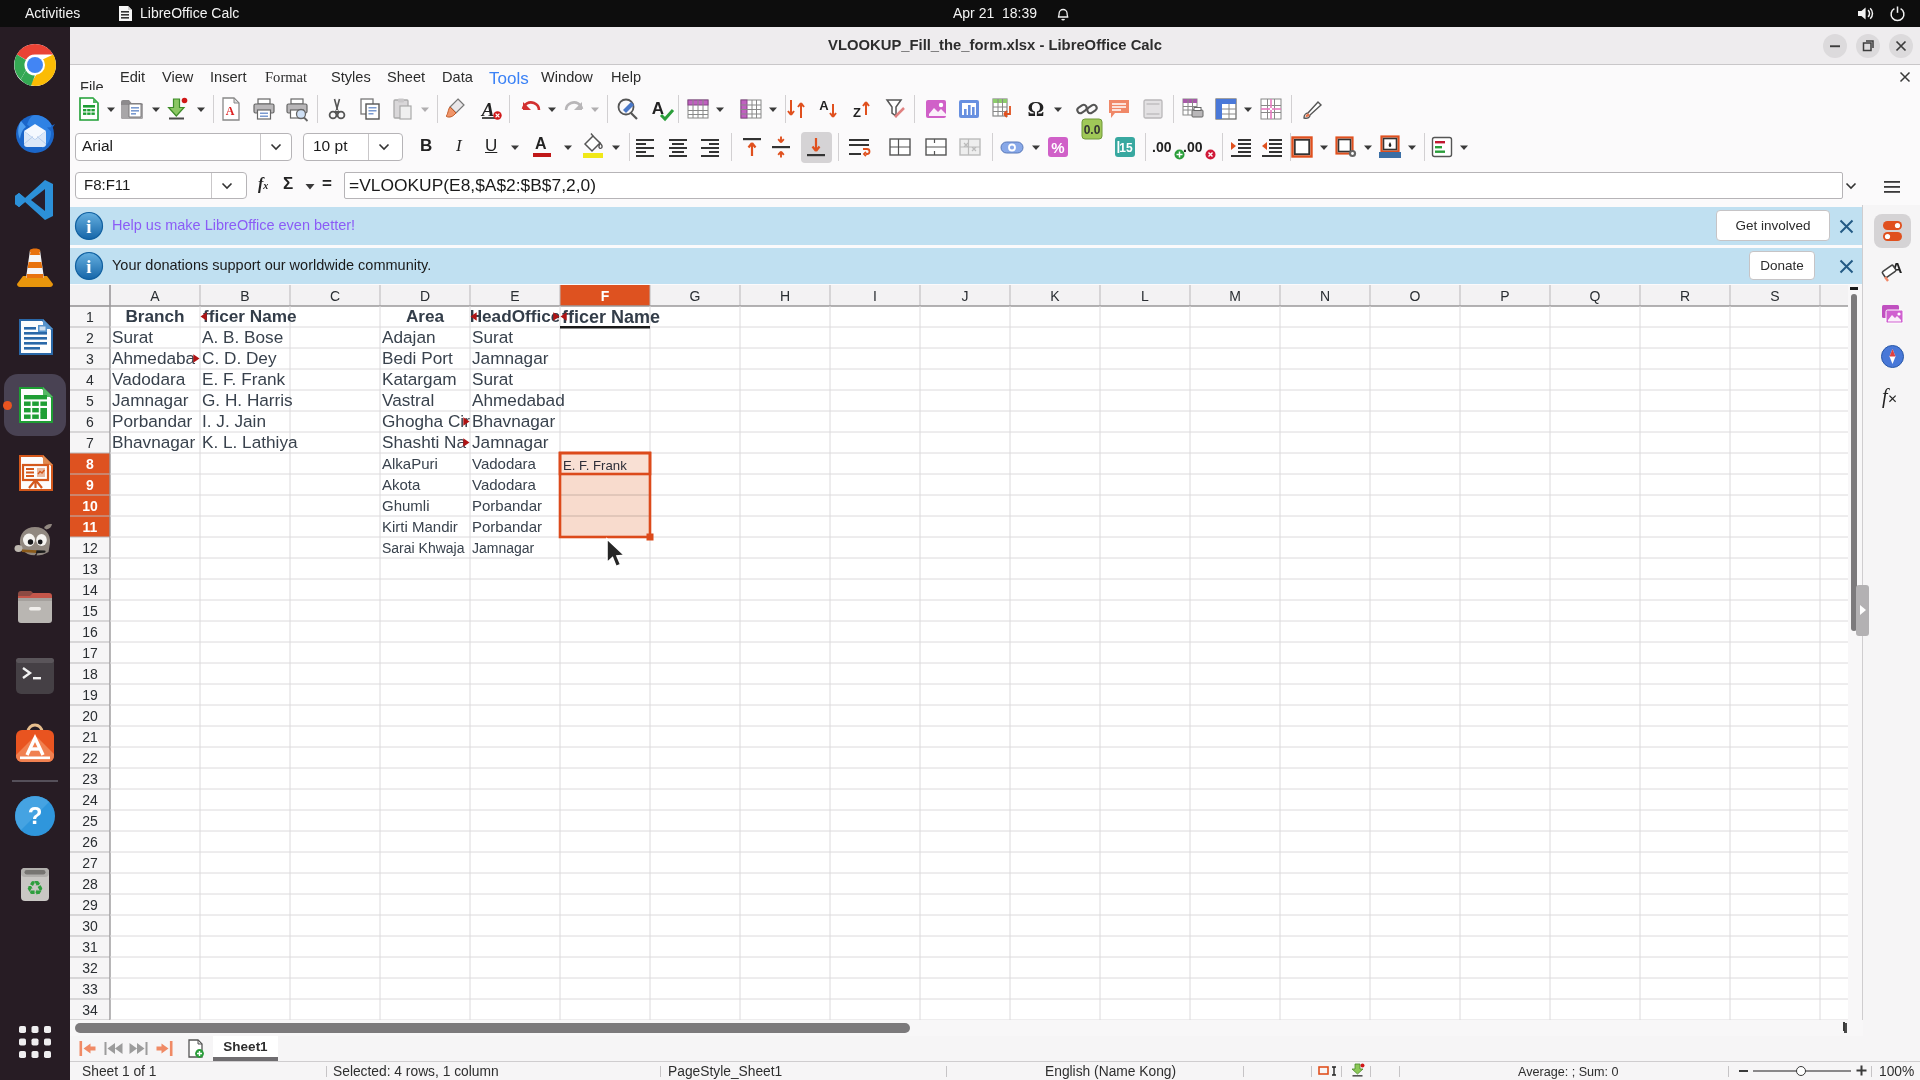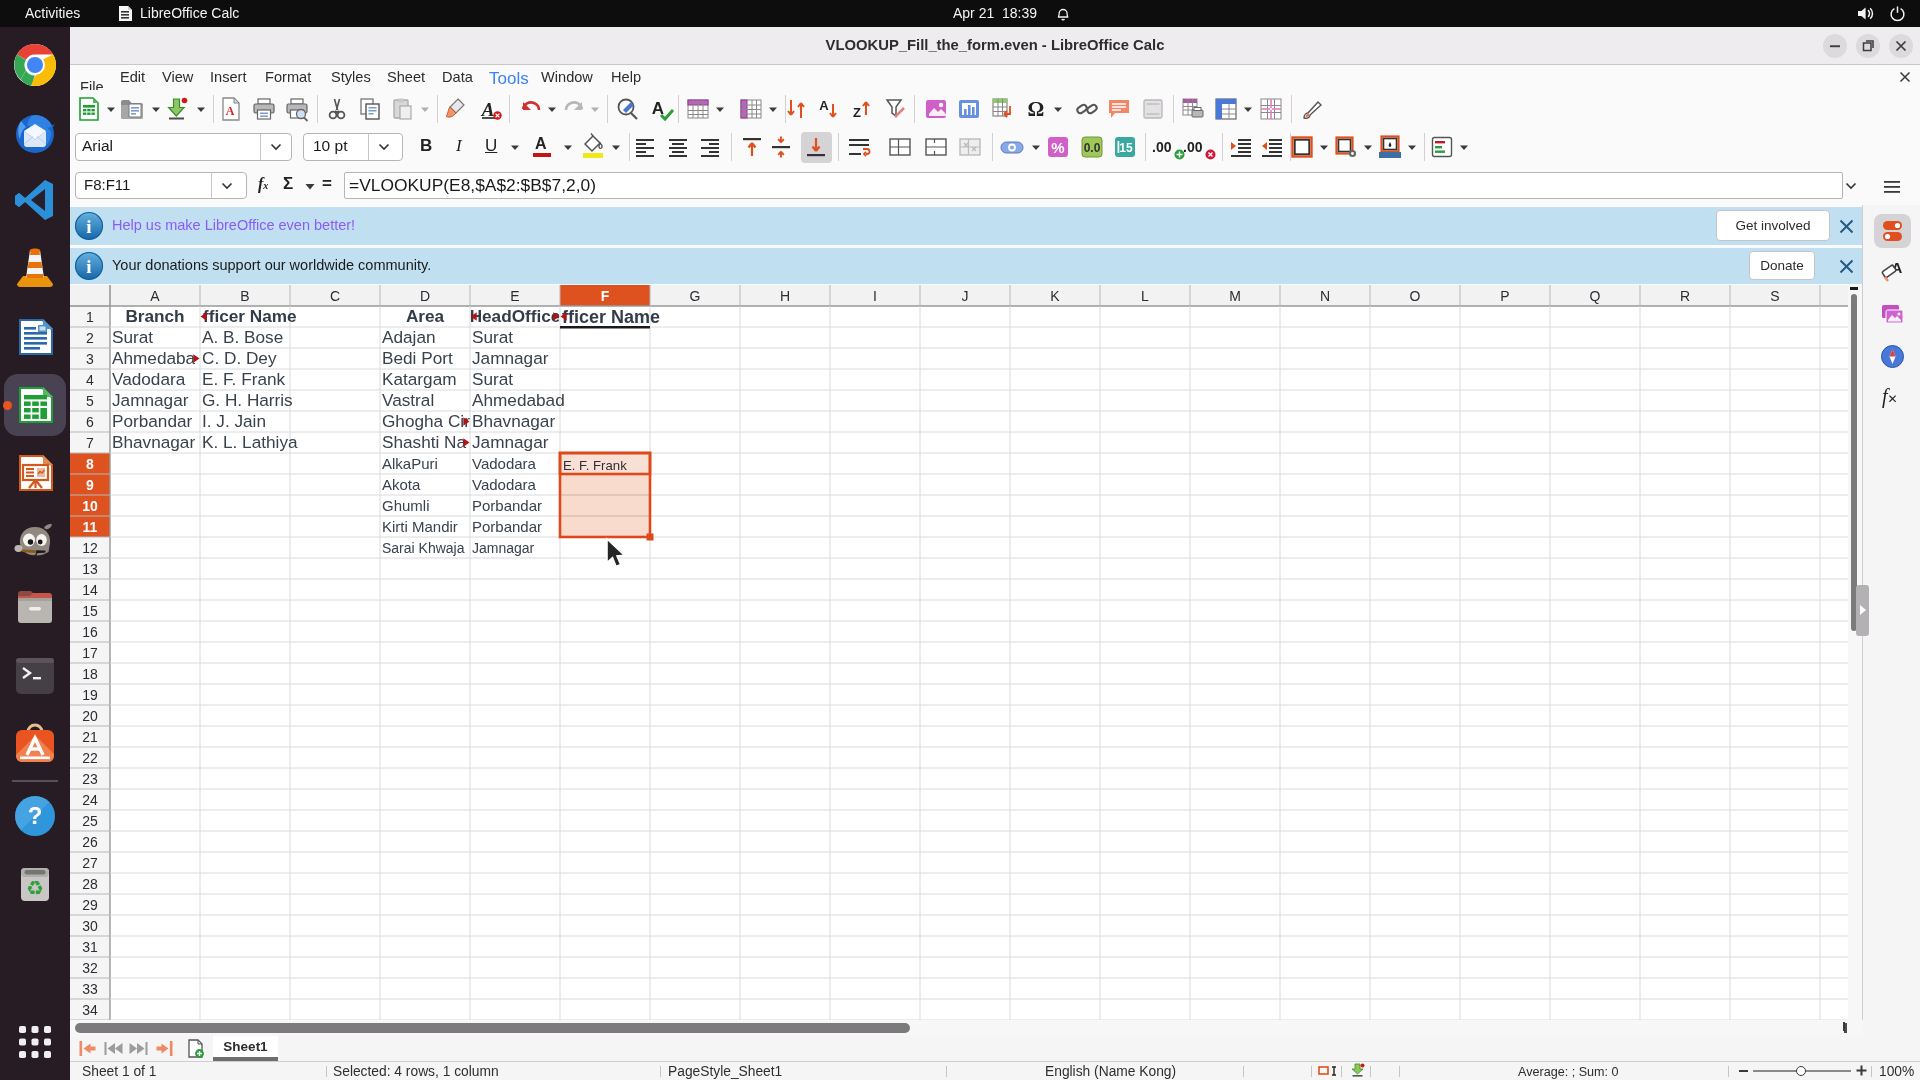--- a/index.html
+++ b/index.html
@@ -165,40 +165,40 @@
       <rect x="15.5" y="3.0" width="7" height="7" rx="1.8" fill="#efeef0"></rect>
       <rect x="28.0" y="3.0" width="7" height="7" rx="1.8" fill="#efeef0"></rect>
       <rect x="3.0" y="15.5" width="7" height="7" rx="1.8" fill="#efeef0"></rect>
       <rect x="15.5" y="15.5" width="7" height="7" rx="1.8" fill="#efeef0"></rect>
       <rect x="28.0" y="15.5" width="7" height="7" rx="1.8" fill="#efeef0"></rect>
       <rect x="3.0" y="28.0" width="7" height="7" rx="1.8" fill="#efeef0"></rect>
       <rect x="15.5" y="28.0" width="7" height="7" rx="1.8" fill="#efeef0"></rect>
       <rect x="28.0" y="28.0" width="7" height="7" rx="1.8" fill="#efeef0"></rect>
     </svg></div>
 <div class="abs" style="left:70px;top:27px;width:1850px;height:38px;background:#eeecee;border-bottom:1px solid #c9c7c9;"></div>
-<div class="abs" style="left:70px;top:37px;width:1850px;text-align:center;font-size:14.8px;font-weight:bold;color:#2d2d2d;">VLOOKUP_Fill_the_form.even - LibreOffice Calc</div>
+<div class="abs" style="left:70px;top:37px;width:1850px;text-align:center;font-size:14.8px;font-weight:bold;color:#2d2d2d;">VLOOKUP_Fill_the_form.xlsx - LibreOffice Calc</div>
 <div class="abs" style="left:1823px;top:34px;width:24px;height:24px;border-radius:50%;background:#dcdadc;"></div>
 <div class="abs" style="left:1856px;top:34px;width:24px;height:24px;border-radius:50%;background:#dcdadc;"></div>
 <div class="abs" style="left:1889px;top:34px;width:24px;height:24px;border-radius:50%;background:#dcdadc;"></div>
 <svg class="abs" style="left:1823px;top:34px" width="24" height="24" viewBox="0 0 24 24">
     <rect x="7" y="11.3" width="10" height="1.9" fill="#3c3c3c"></rect>
   </svg>
 <svg class="abs" style="left:1856px;top:34px" width="24" height="24" viewBox="0 0 24 24" fill="none" stroke="#3c3c3c" stroke-width="1.5">
     <rect x="7.5" y="9" width="7.5" height="7.5"></rect>
     <path d="M10 7 h7 v7"></path>
   </svg>
 <svg class="abs" style="left:1889px;top:34px" width="24" height="24" viewBox="0 0 24 24" stroke="#3c3c3c" stroke-width="1.7">
     <path d="M7.5 7.5 l9 9 M16.5 7.5 l-9 9"></path>
   </svg>
 <div class="abs" style="left:70px;top:65px;width:1850px;height:25px;background:#fbfafb;"></div>
 <div class="abs" style="left:80px;top:69px;font-size:14.6px;color:#2c2c2c;margin-top:10px;">File</div>
 <div class="abs" style="left:120px;top:69px;font-size:14.6px;color:#2c2c2c;">Edit</div>
 <div class="abs" style="left:162px;top:69px;font-size:14.6px;color:#2c2c2c;">View</div>
 <div class="abs" style="left:210px;top:69px;font-size:14.6px;color:#2c2c2c;">Insert</div>
-<div class="abs" style="left:265px;top:69px;font-size:14.6px;color:#2c2c2c;">Format</div>
+<div class="abs" style="left:265px;top:69px;font-size:14.6px;color:#2c2c2c;font-family:Liberation Serif, serif;">Format</div>
 <div class="abs" style="left:331px;top:69px;font-size:14.6px;color:#2c2c2c;">Styles</div>
 <div class="abs" style="left:387px;top:69px;font-size:14.6px;color:#2c2c2c;">Sheet</div>
 <div class="abs" style="left:442px;top:69px;font-size:14.6px;color:#2c2c2c;">Data</div>
 <div class="abs" style="left:489px;top:69px;font-size:17px;color:#3b82f6;">Tools</div>
 <div class="abs" style="left:541px;top:69px;font-size:14.6px;color:#2c2c2c;">Window</div>
 <div class="abs" style="left:611px;top:69px;font-size:14.6px;color:#2c2c2c;">Help</div>
 <svg class="abs" style="left:1898px;top:70px" width="14" height="14" viewBox="0 0 14 14" stroke="#3a3a3a" stroke-width="1.5">
     <path d="M2.5 2.5 l9 9 M11.5 2.5 l-9 9"></path>
   </svg>
 <div class="abs" style="left:70px;top:90px;width:1850px;height:38px;background:#fbfafb;"></div>
@@ -533,21 +533,21 @@
       <rect x="2" y="8" width="22" height="11" rx="5.5" fill="#88a8e8" stroke="#5878b8" stroke-width="1"></rect>
       <circle cx="13" cy="13.5" r="3" fill="none" stroke="#fff" stroke-width="1.8"></circle>
     </svg></div>
 <svg class="abs" style="left:1031px;top:144px" width="10" height="7" viewBox="0 0 10 7">
     <path d="M1 1.5 h8 L5 6z" fill="#3a3a3a"></path>
   </svg>
 <div class="abs" style="left:1045px;top:134px;width:26px;height:26px;"><svg width="26" height="26" viewBox="0 0 26 26">
       <rect x="3" y="3" width="20" height="20" rx="3" fill="#d060c8"></rect>
       <text x="13" y="19" font-size="15" font-weight="bold" fill="#fff" text-anchor="middle">%</text>
     </svg></div>
-<div class="abs" style="left:1079px;top:134px;width:26px;height:26px;"><svg width="26" height="26" viewBox="0 0 26 26">
+<div class="abs" style="left:1079px;top:116px;width:26px;height:26px;"><svg width="26" height="26" viewBox="0 0 26 26">
       <rect x="3" y="3" width="20" height="20" rx="3" fill="#a0c858" stroke="#70983a" stroke-width="1"></rect>
       <text x="13" y="18" font-size="12" font-weight="bold" fill="#333" text-anchor="middle">0.0</text>
     </svg></div>
 <div class="abs" style="left:1112px;top:134px;width:26px;height:26px;"><svg width="26" height="26" viewBox="0 0 26 26">
       <rect x="3" y="3" width="20" height="20" rx="3" fill="#38a8a0"></rect>
       <text x="14" y="18" font-size="12" font-weight="bold" fill="#fff" text-anchor="middle">15</text>
       <rect x="5.5" y="7" width="1.8" height="12" fill="#fff"></rect>
     </svg></div>
 <div class="sep" style="left:1145px;top:133px;height:28px;"></div>
 <div class="abs" style="left:1152px;top:139px;font-size:14px;font-weight:bold;color:#222;">.00</div>

